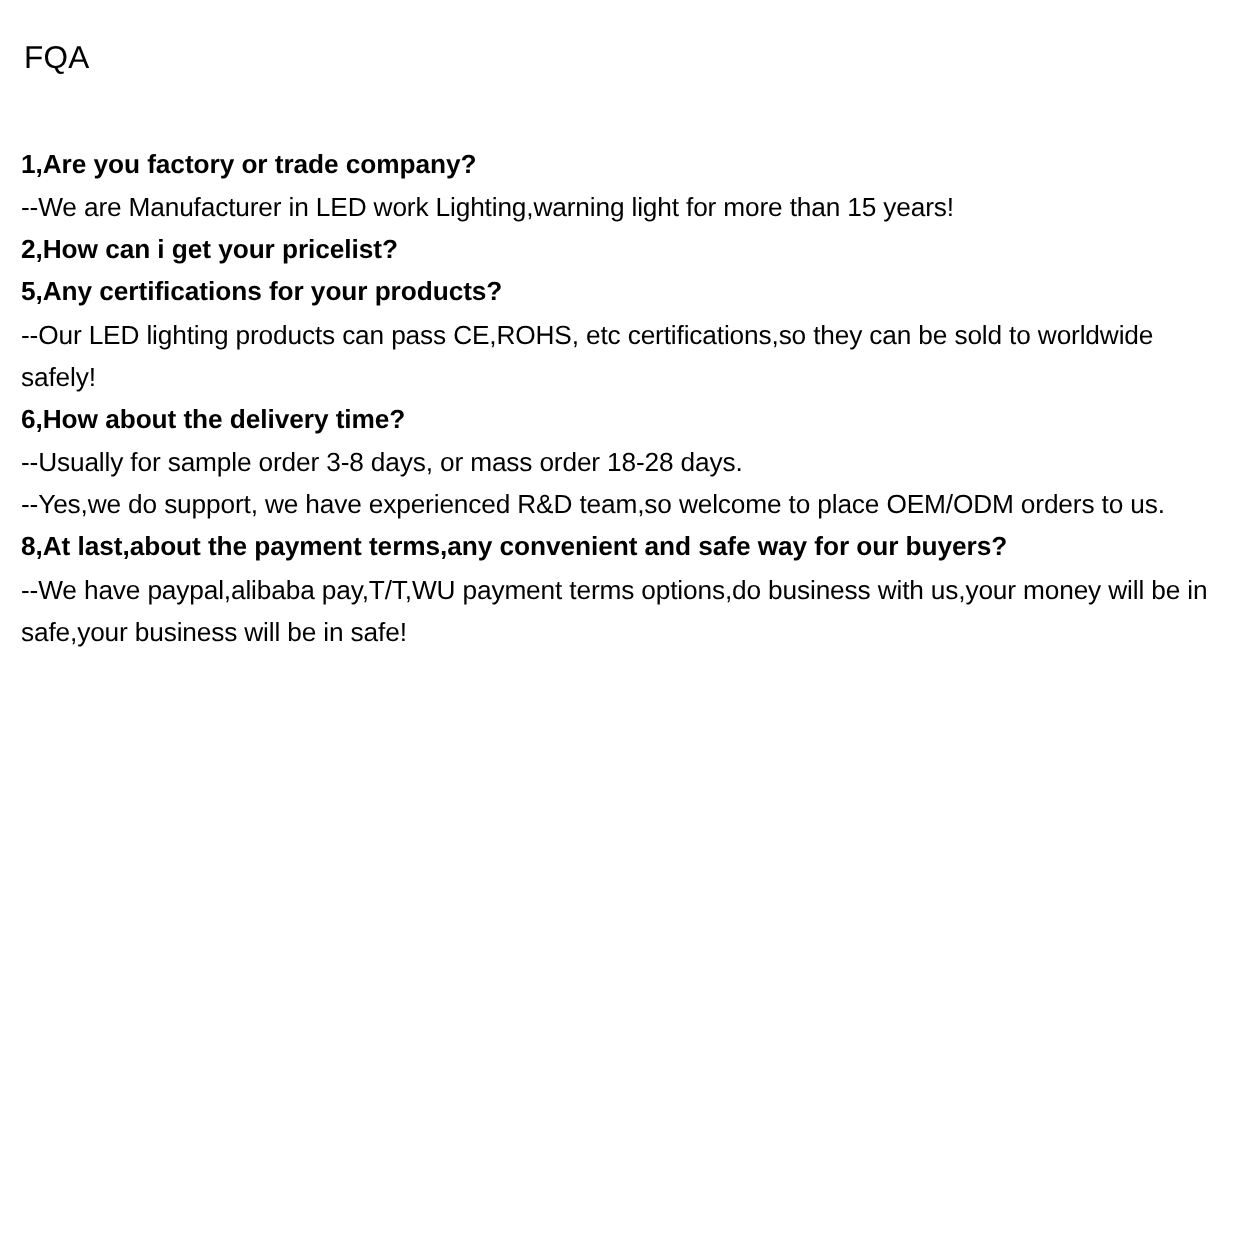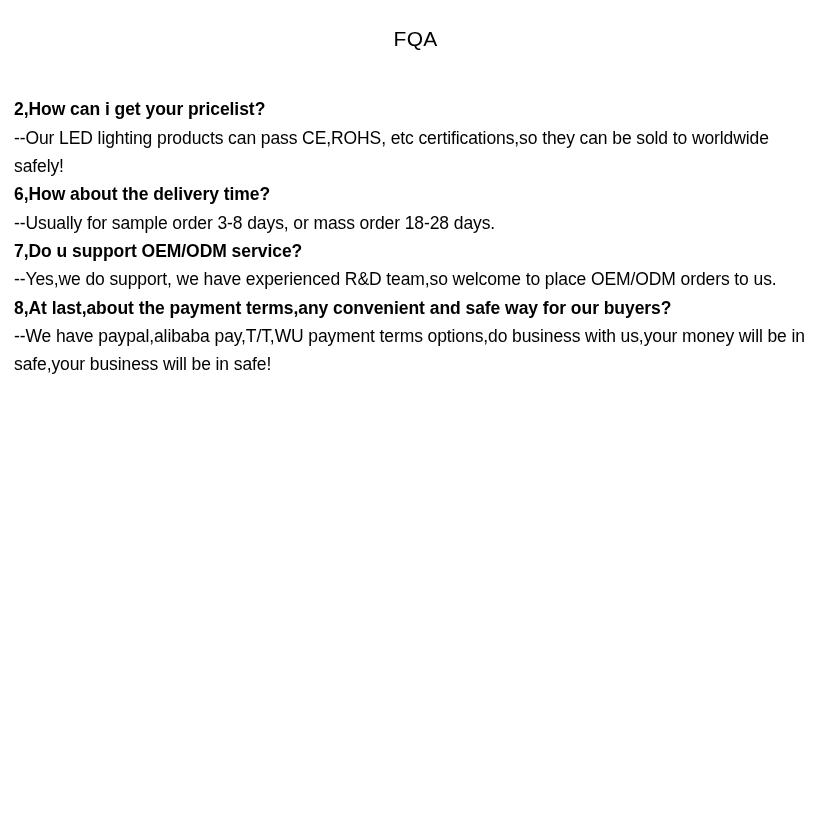--- a/index.html
+++ b/index.html
@@ -20,21 +20,20 @@
     box-sizing: border-box;
     padding: 26px 14px 0 14px;
     position: relative;
   }
   .doc-title {
     font-size: 21px;
     font-weight: 400;
     line-height: 1.2;
     margin: 0 0 0 2px;
     letter-spacing: 0.2px;
-    text-align: center;
   }
   .faq-list {
     margin-top: 44px;
   }
   .faq-item {
     margin: 0 0 0 0;
   }
   .faq-q {
     font-size: 17.5px;
     font-weight: bold;
@@ -52,40 +51,44 @@
 </style>
 </head>
 <body>
 
 <div class="page">
 
   <h1 class="doc-title">FQA</h1>
 
   <div class="faq-list">
 
+    <div class="faq-item">
+      <p class="faq-q">1,Are you factory or trade company?</p>
+      <p class="faq-a">--We are Manufacturer in LED work Lighting,warning light for more than 15 years!</p>
+    </div>
 
     <div class="faq-item">
       <p class="faq-q">2,How can i get your pricelist?</p>
     </div>
 
     <div class="faq-item">
     </div>
 
 
     <div class="faq-item">
+      <p class="faq-q">5,Any certifications for your products?</p>
       <p class="faq-a">--Our LED lighting products can pass CE,ROHS, etc certifications,so they can be sold to worldwide safely!</p>
     </div>
 
     <div class="faq-item">
       <p class="faq-q">6,How about the delivery time?</p>
       <p class="faq-a">--Usually for sample order 3-8 days, or mass order 18-28 days.</p>
     </div>
 
     <div class="faq-item">
-      <p class="faq-q">7,Do u support OEM/ODM service?</p>
       <p class="faq-a">--Yes,we do support, we have experienced R&amp;D team,so welcome to place OEM/ODM orders to us.</p>
     </div>
 
     <div class="faq-item">
       <p class="faq-q">8,At last,about the payment terms,any convenient and safe way for our buyers?</p>
       <p class="faq-a">--We have paypal,alibaba pay,T/T,WU payment terms options,do business with us,your money will be in safe,your business will be in safe!</p>
     </div>
 
   </div>
 </div>

